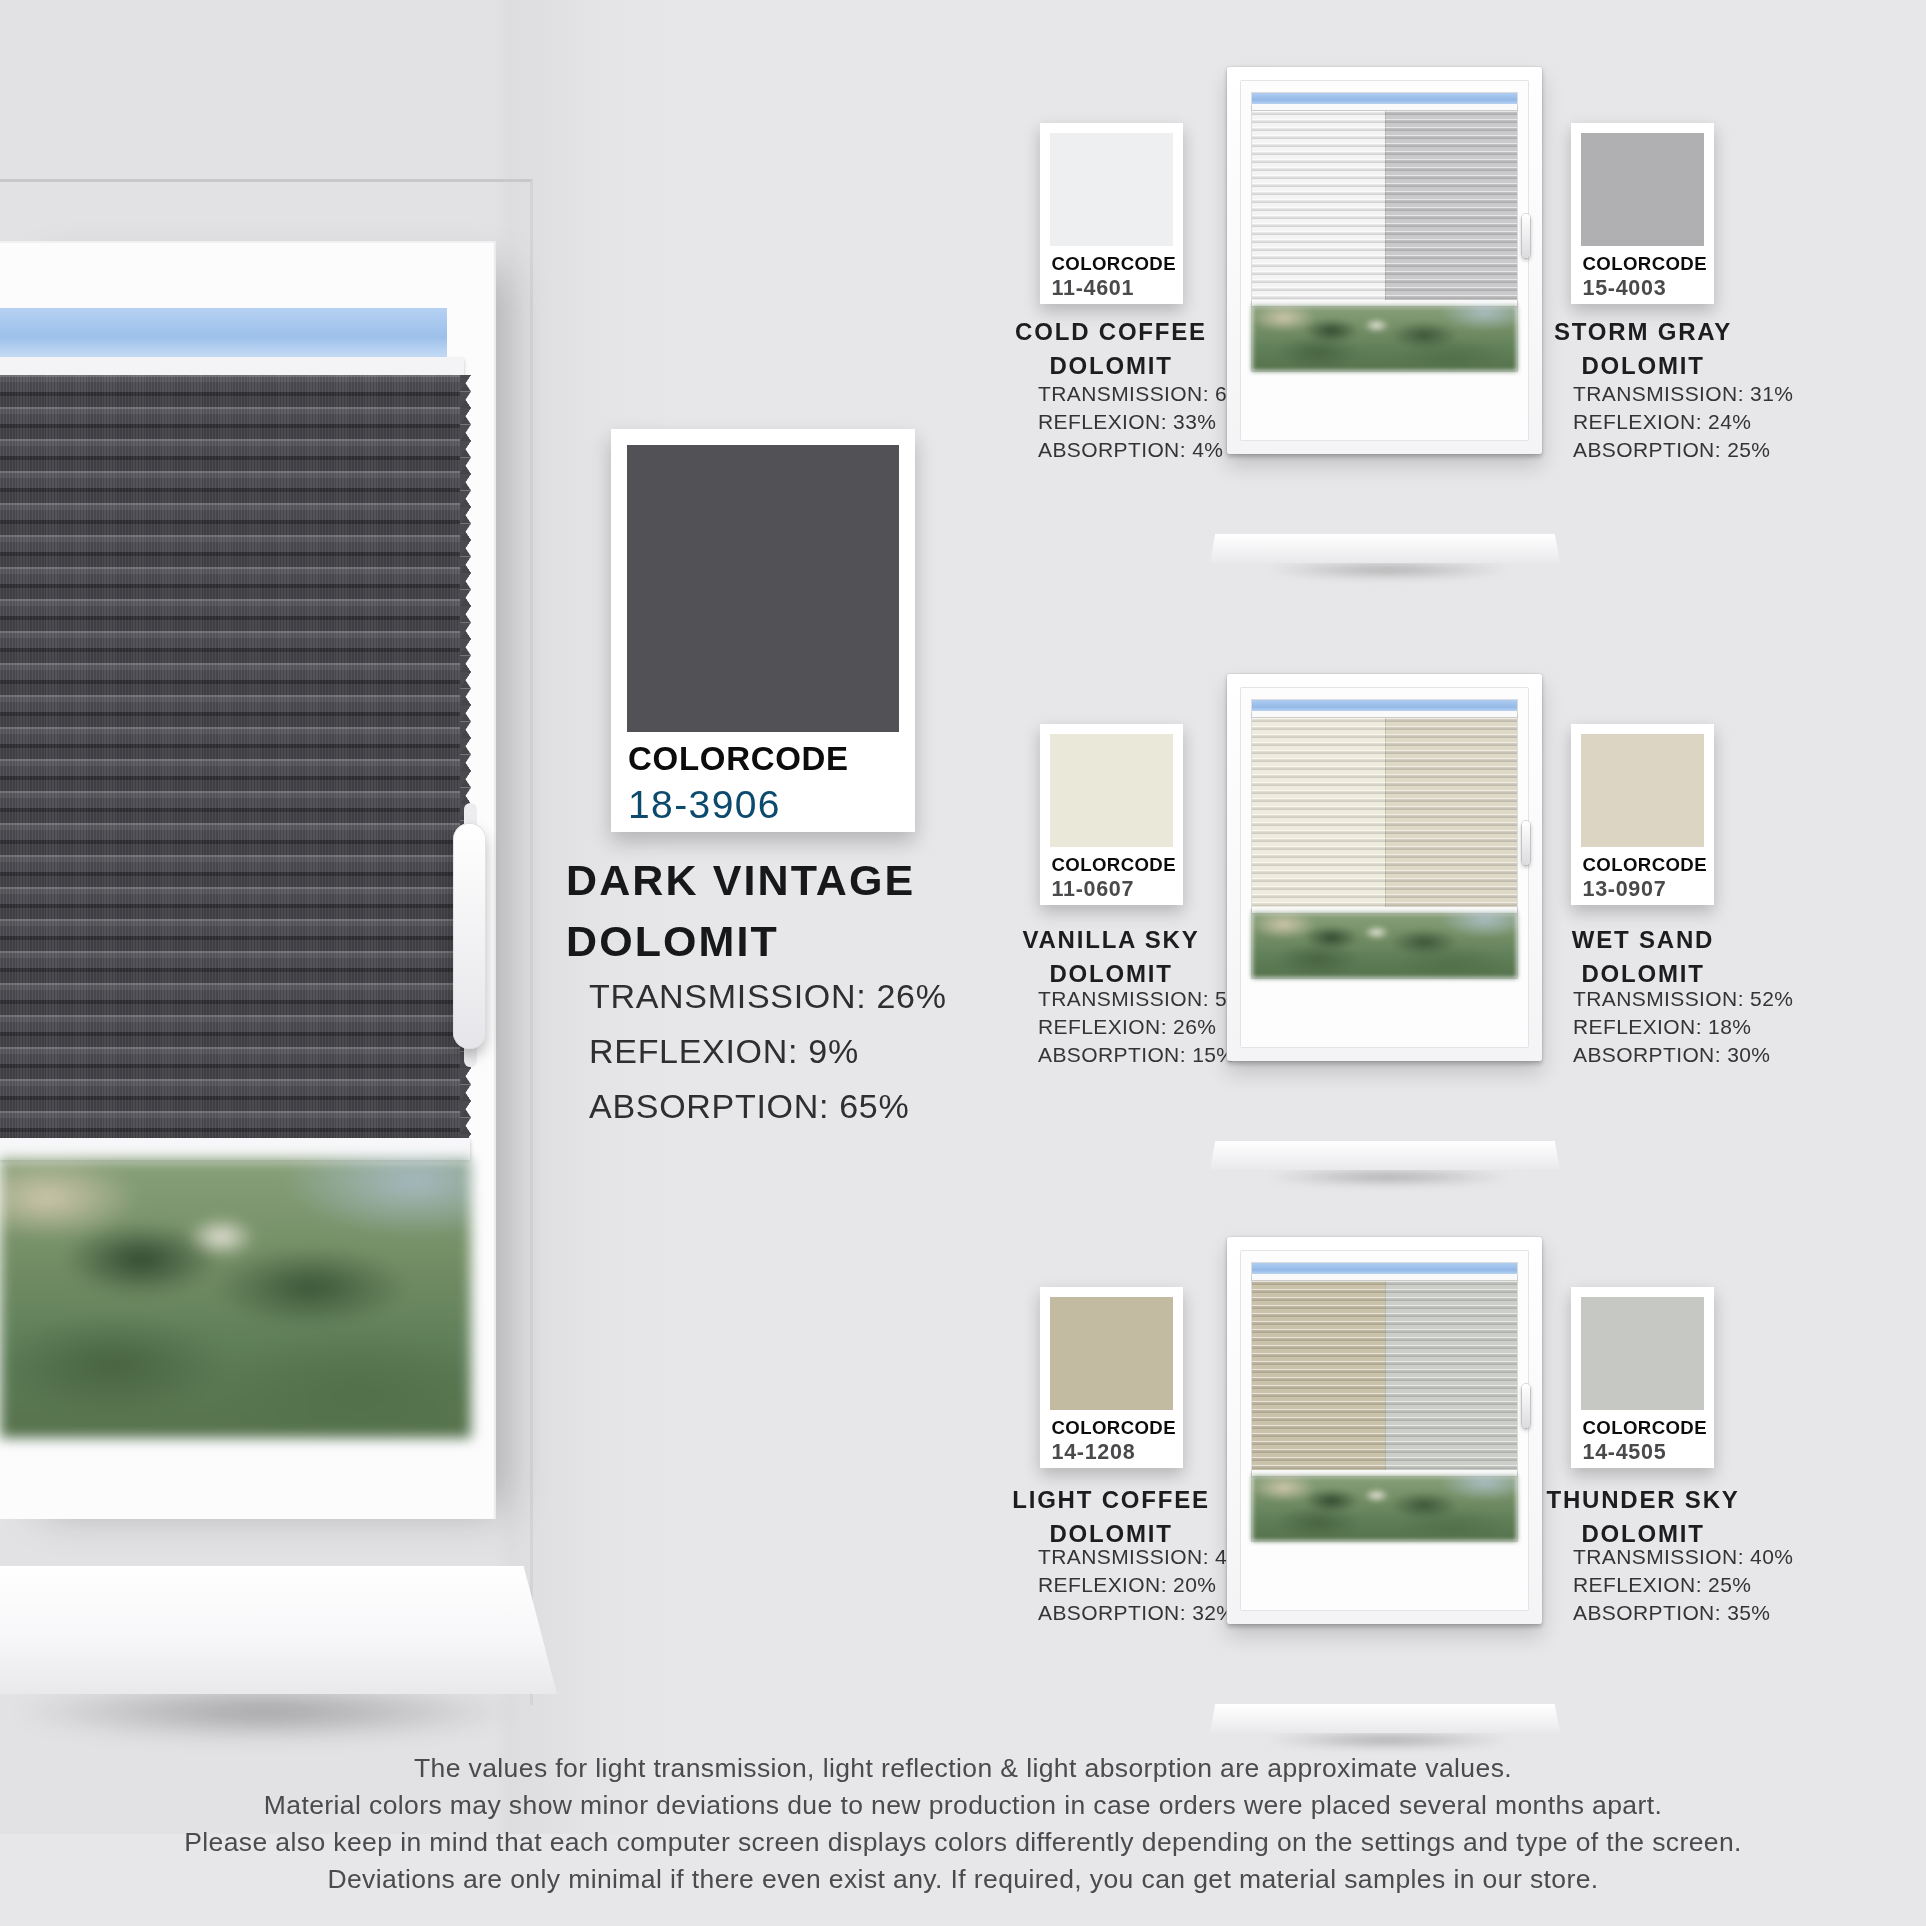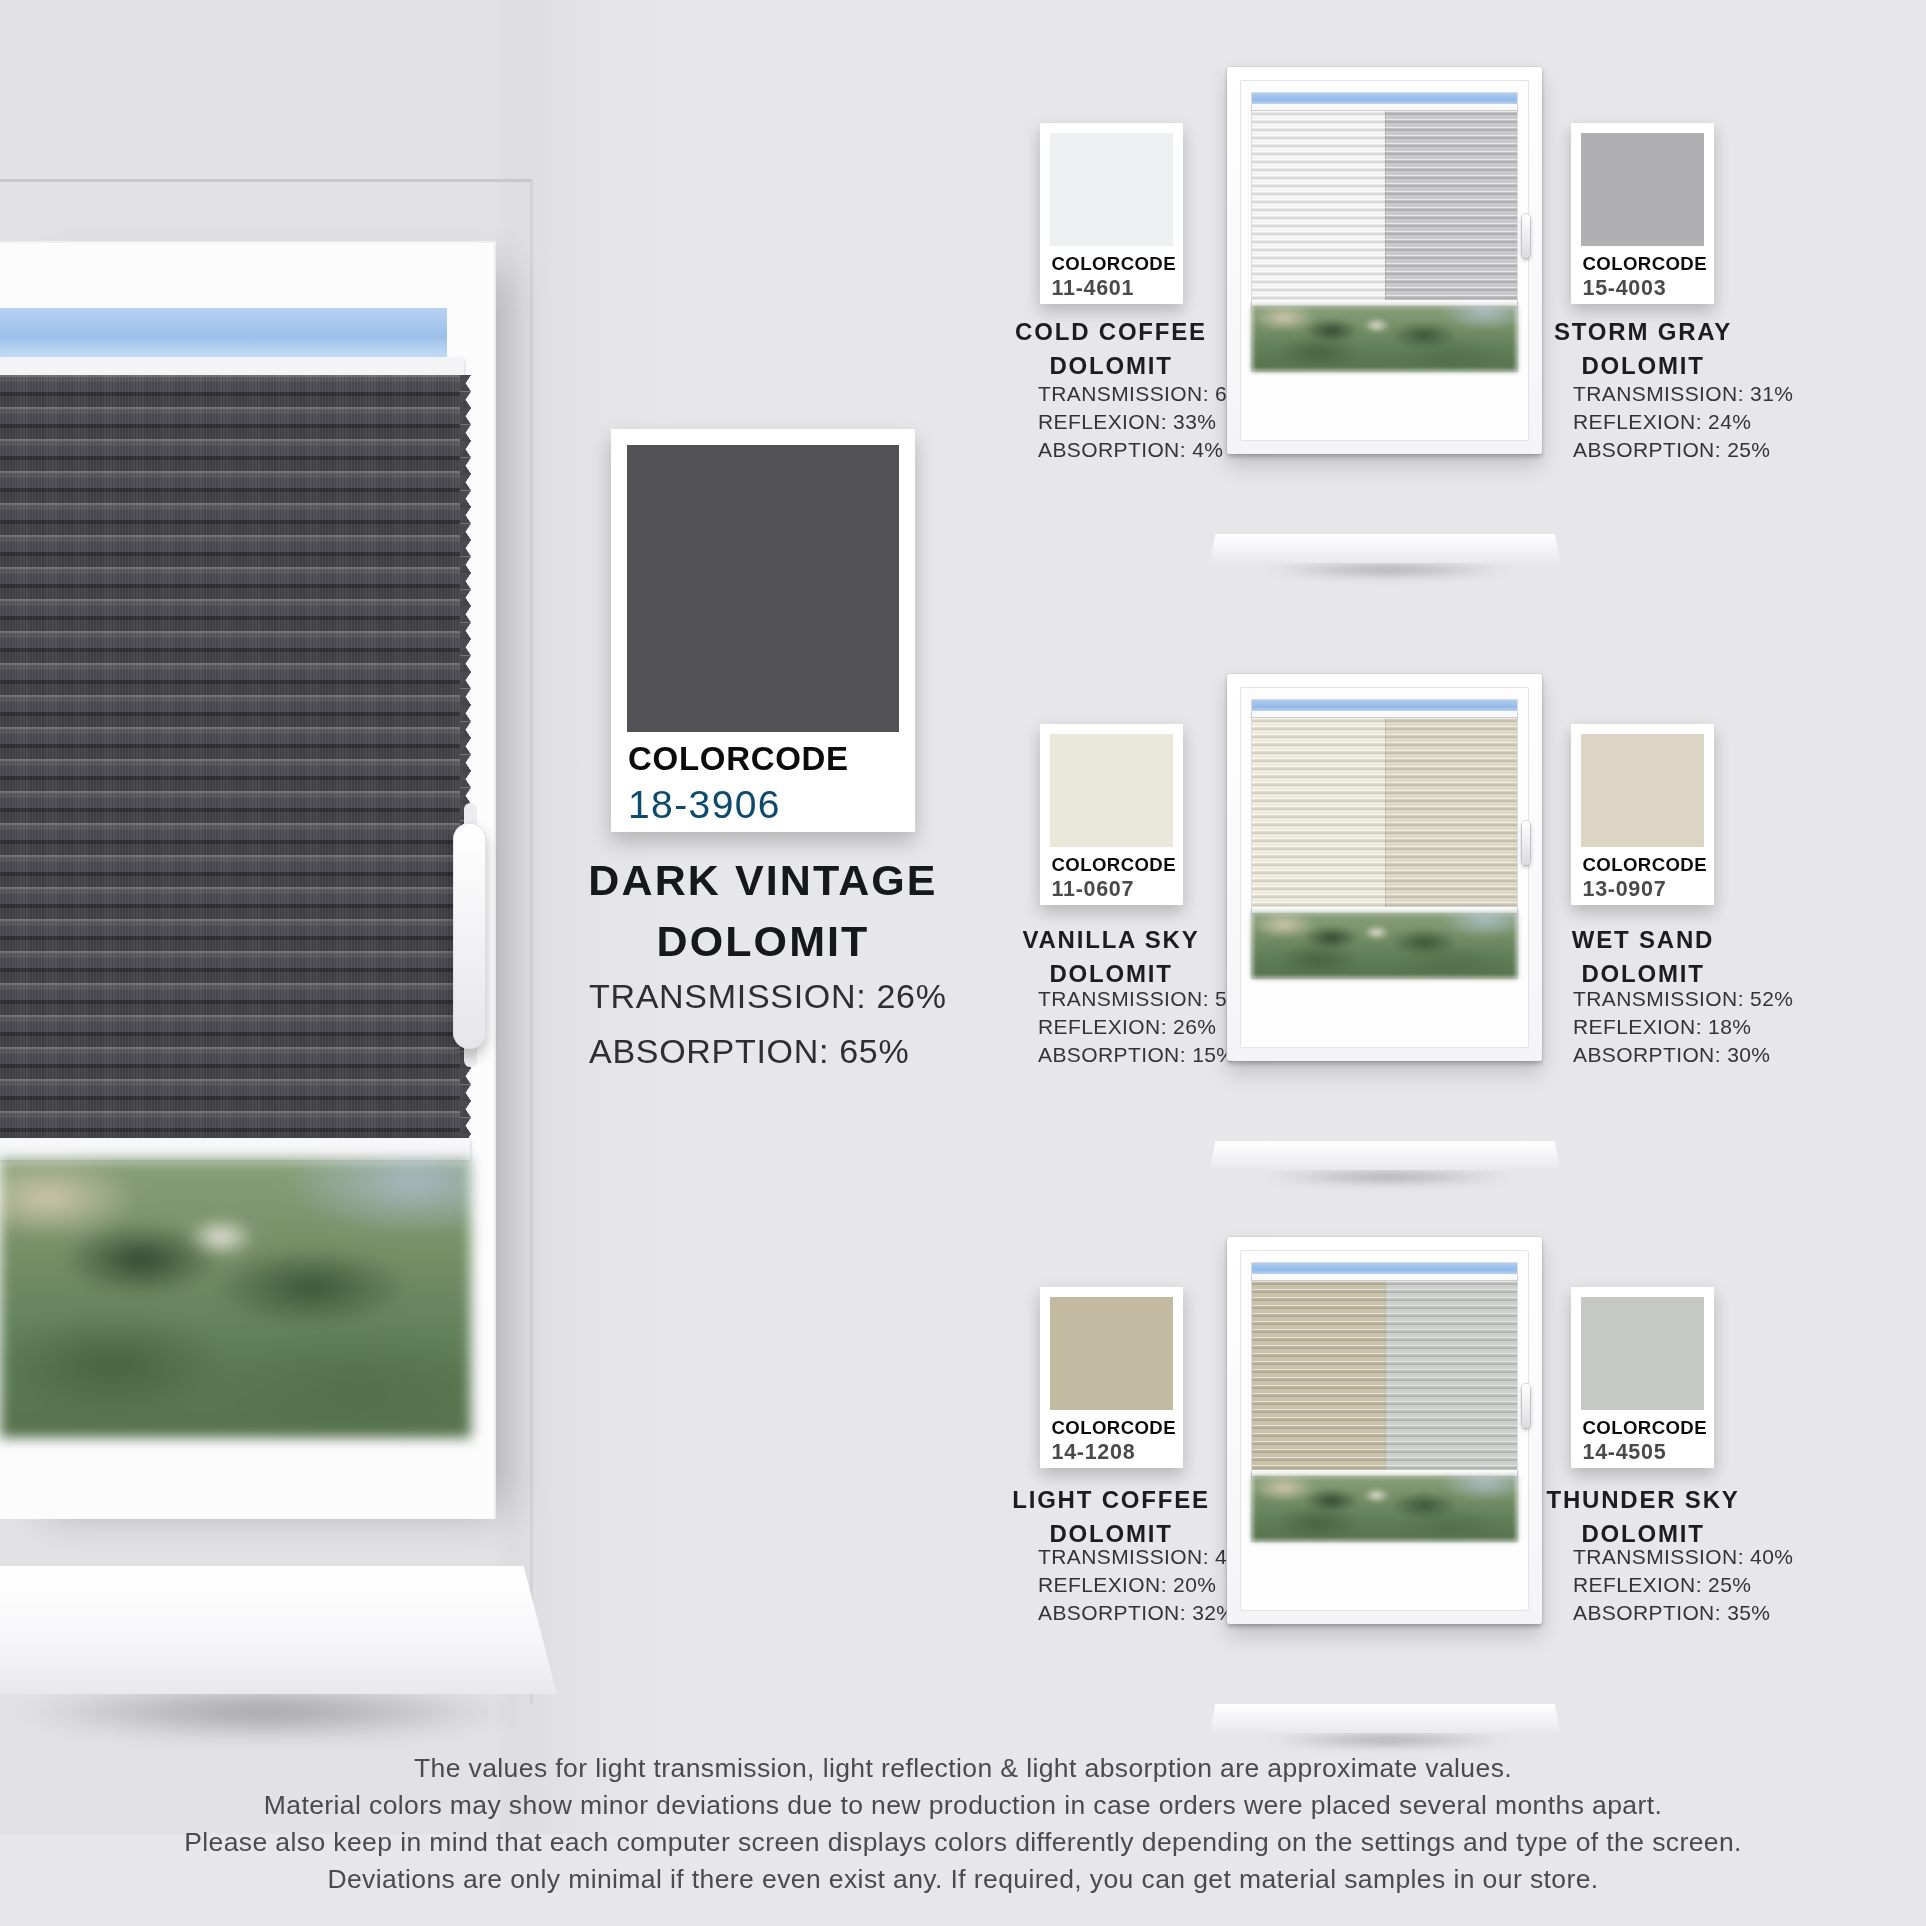--- a/index.html
+++ b/index.html
@@ -55,21 +55,21 @@
     background:radial-gradient(60% 50% at 45% 40%, rgba(0,0,0,.30), rgba(0,0,0,0) 72%);filter:blur(10px);}
   .bigsill{position:absolute;left:0;top:1566px;width:557px;height:128px;
     background:linear-gradient(180deg,#ffffff 0%,#f7f7f9 55%,#e9e9ec 100%);
     clip-path:polygon(0 0, 94% 0, 100% 100%, 0 100%);}
   
   .maincard{position:absolute;left:611px;top:429px;width:304px;height:403px;background:#fff;
     box-shadow:0 10px 20px rgba(0,0,0,.22);}
   .mainchip{position:absolute;left:16px;top:16px;width:272px;height:287px;}
   .mainlabel{position:absolute;left:17px;top:311px;font-size:33px;font-weight:700;letter-spacing:0.7px;color:#0c0c0d;}
   .maincode{position:absolute;left:17px;top:354px;font-size:39px;font-weight:400;letter-spacing:1.4px;color:#0c4a6e;}
-  .maintitle{position:absolute;left:566px;width:394px;text-align:center;
+  .maintitle{position:absolute;left:566px;width:394px;
     font-size:43px;font-weight:700;letter-spacing:2.1px;color:#17181a;}
   .mainstats{position:absolute;left:589px;top:969px;font-size:34px;font-weight:400;
     letter-spacing:0.7px;color:#2f2f31;line-height:55px;}
   .vcard{position:absolute;width:143px;height:181px;background:#fff;box-shadow:0 7.2px 16px rgba(0,0,0,.22);}
   .chip{position:absolute;left:10px;top:10px;right:10px;height:113px;}
   .vlabel{position:absolute;left:11.5px;top:130px;font-size:18.6px;font-weight:700;letter-spacing:0.4px;color:#0c0c0d;}
   .vcode{position:absolute;left:11.5px;top:153px;font-size:21.5px;font-weight:700;letter-spacing:0.7px;color:#4a4a4c;}
   .vtitle{position:absolute;width:258px;text-align:center;font-size:24px;font-weight:700;
     letter-spacing:1.8px;color:#1d1d1f;line-height:34px;}
   .vstats{position:absolute;font-size:21px;font-weight:400;letter-spacing:0.4px;color:#343436;line-height:28px;}
@@ -144,20 +144,21 @@
 
   <div class="maincard">
     <div class="mainchip" style="background-color: rgb(81, 81, 86);"></div>
     <div class="mainlabel">COLORCODE</div>
     <div class="maincode">18-3906</div>
   </div>
   <div class="maintitle" style="top:856px">DARK VINTAGE</div>
   <div class="maintitle" style="top:917px">DOLOMIT</div>
   <div class="mainstats">
     <div>TRANSMISSION: 26%</div>
+    <div>REFLEXION: 9%</div>
     <div>ABSORPTION: 65%</div>
   </div>
 
   <div class="vcard" style="left:1040px;top:123px">
     <div class="chip" style="background-color: rgb(238, 239, 241);"></div>
     <div class="vlabel">COLORCODE</div>
     <div class="vcode">11-4601</div>
   </div>
   <div class="vtitle" style="left:982px;top:315px">
     <div>COLD COFFEE</div>

